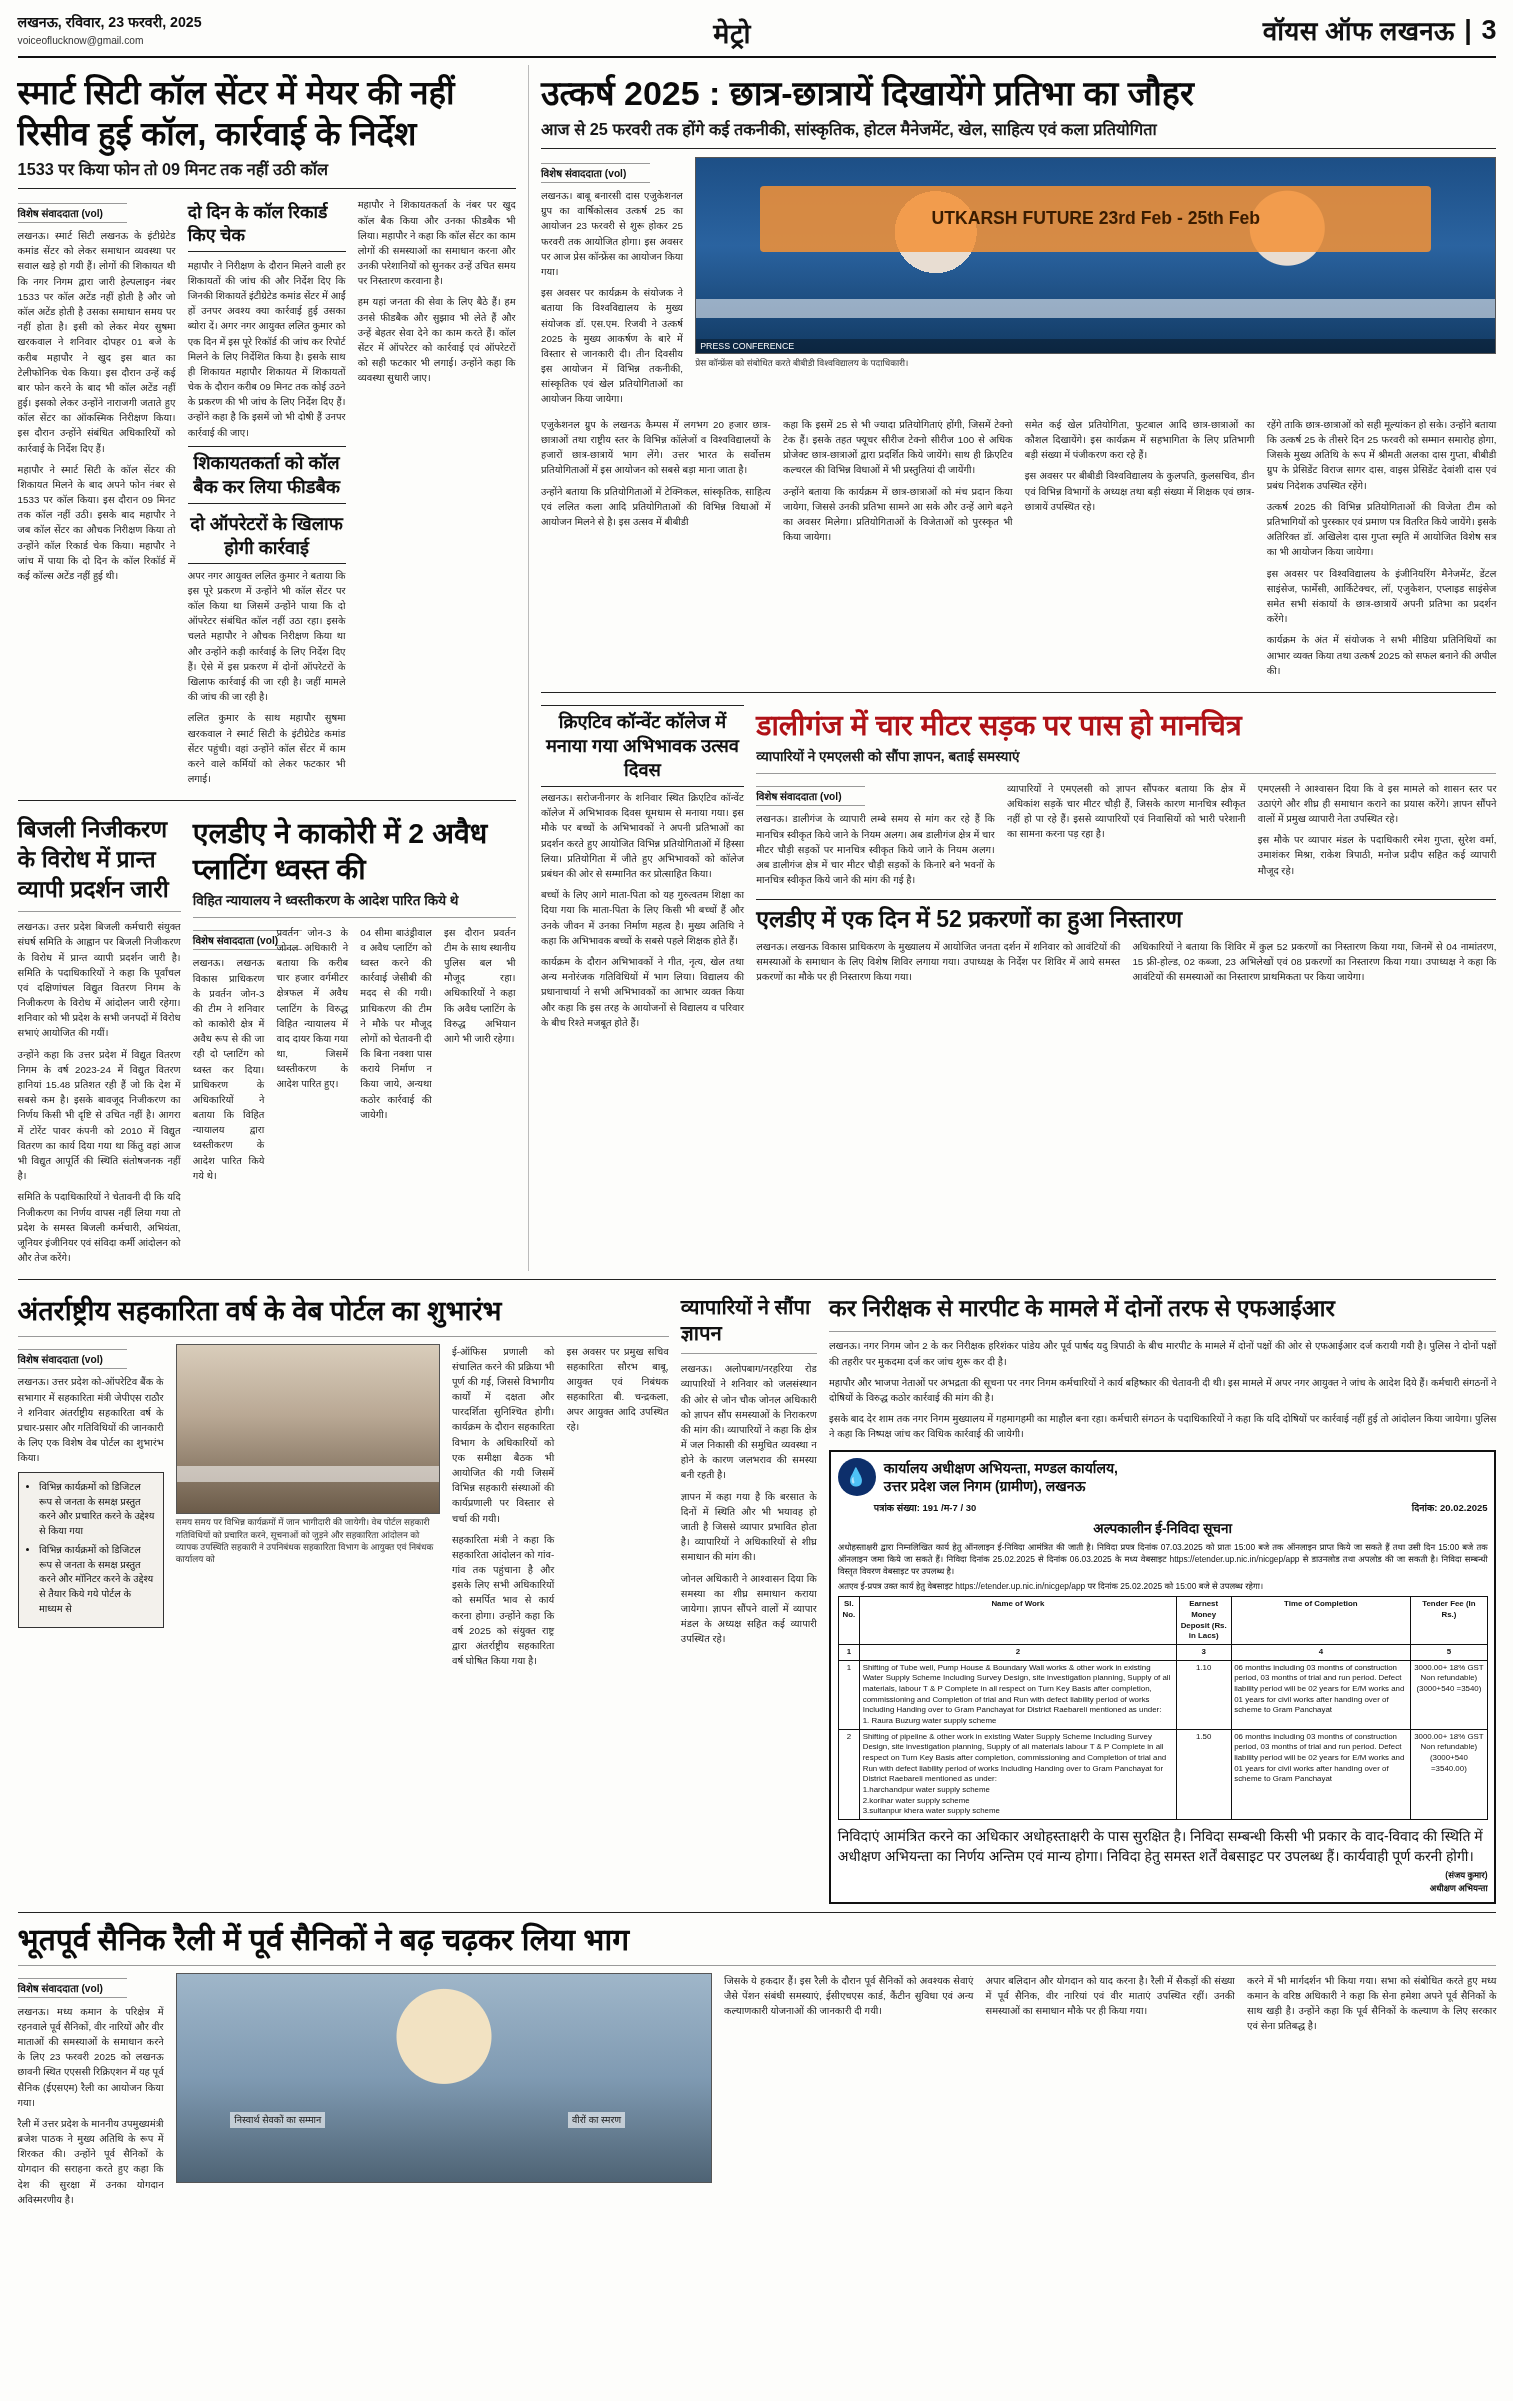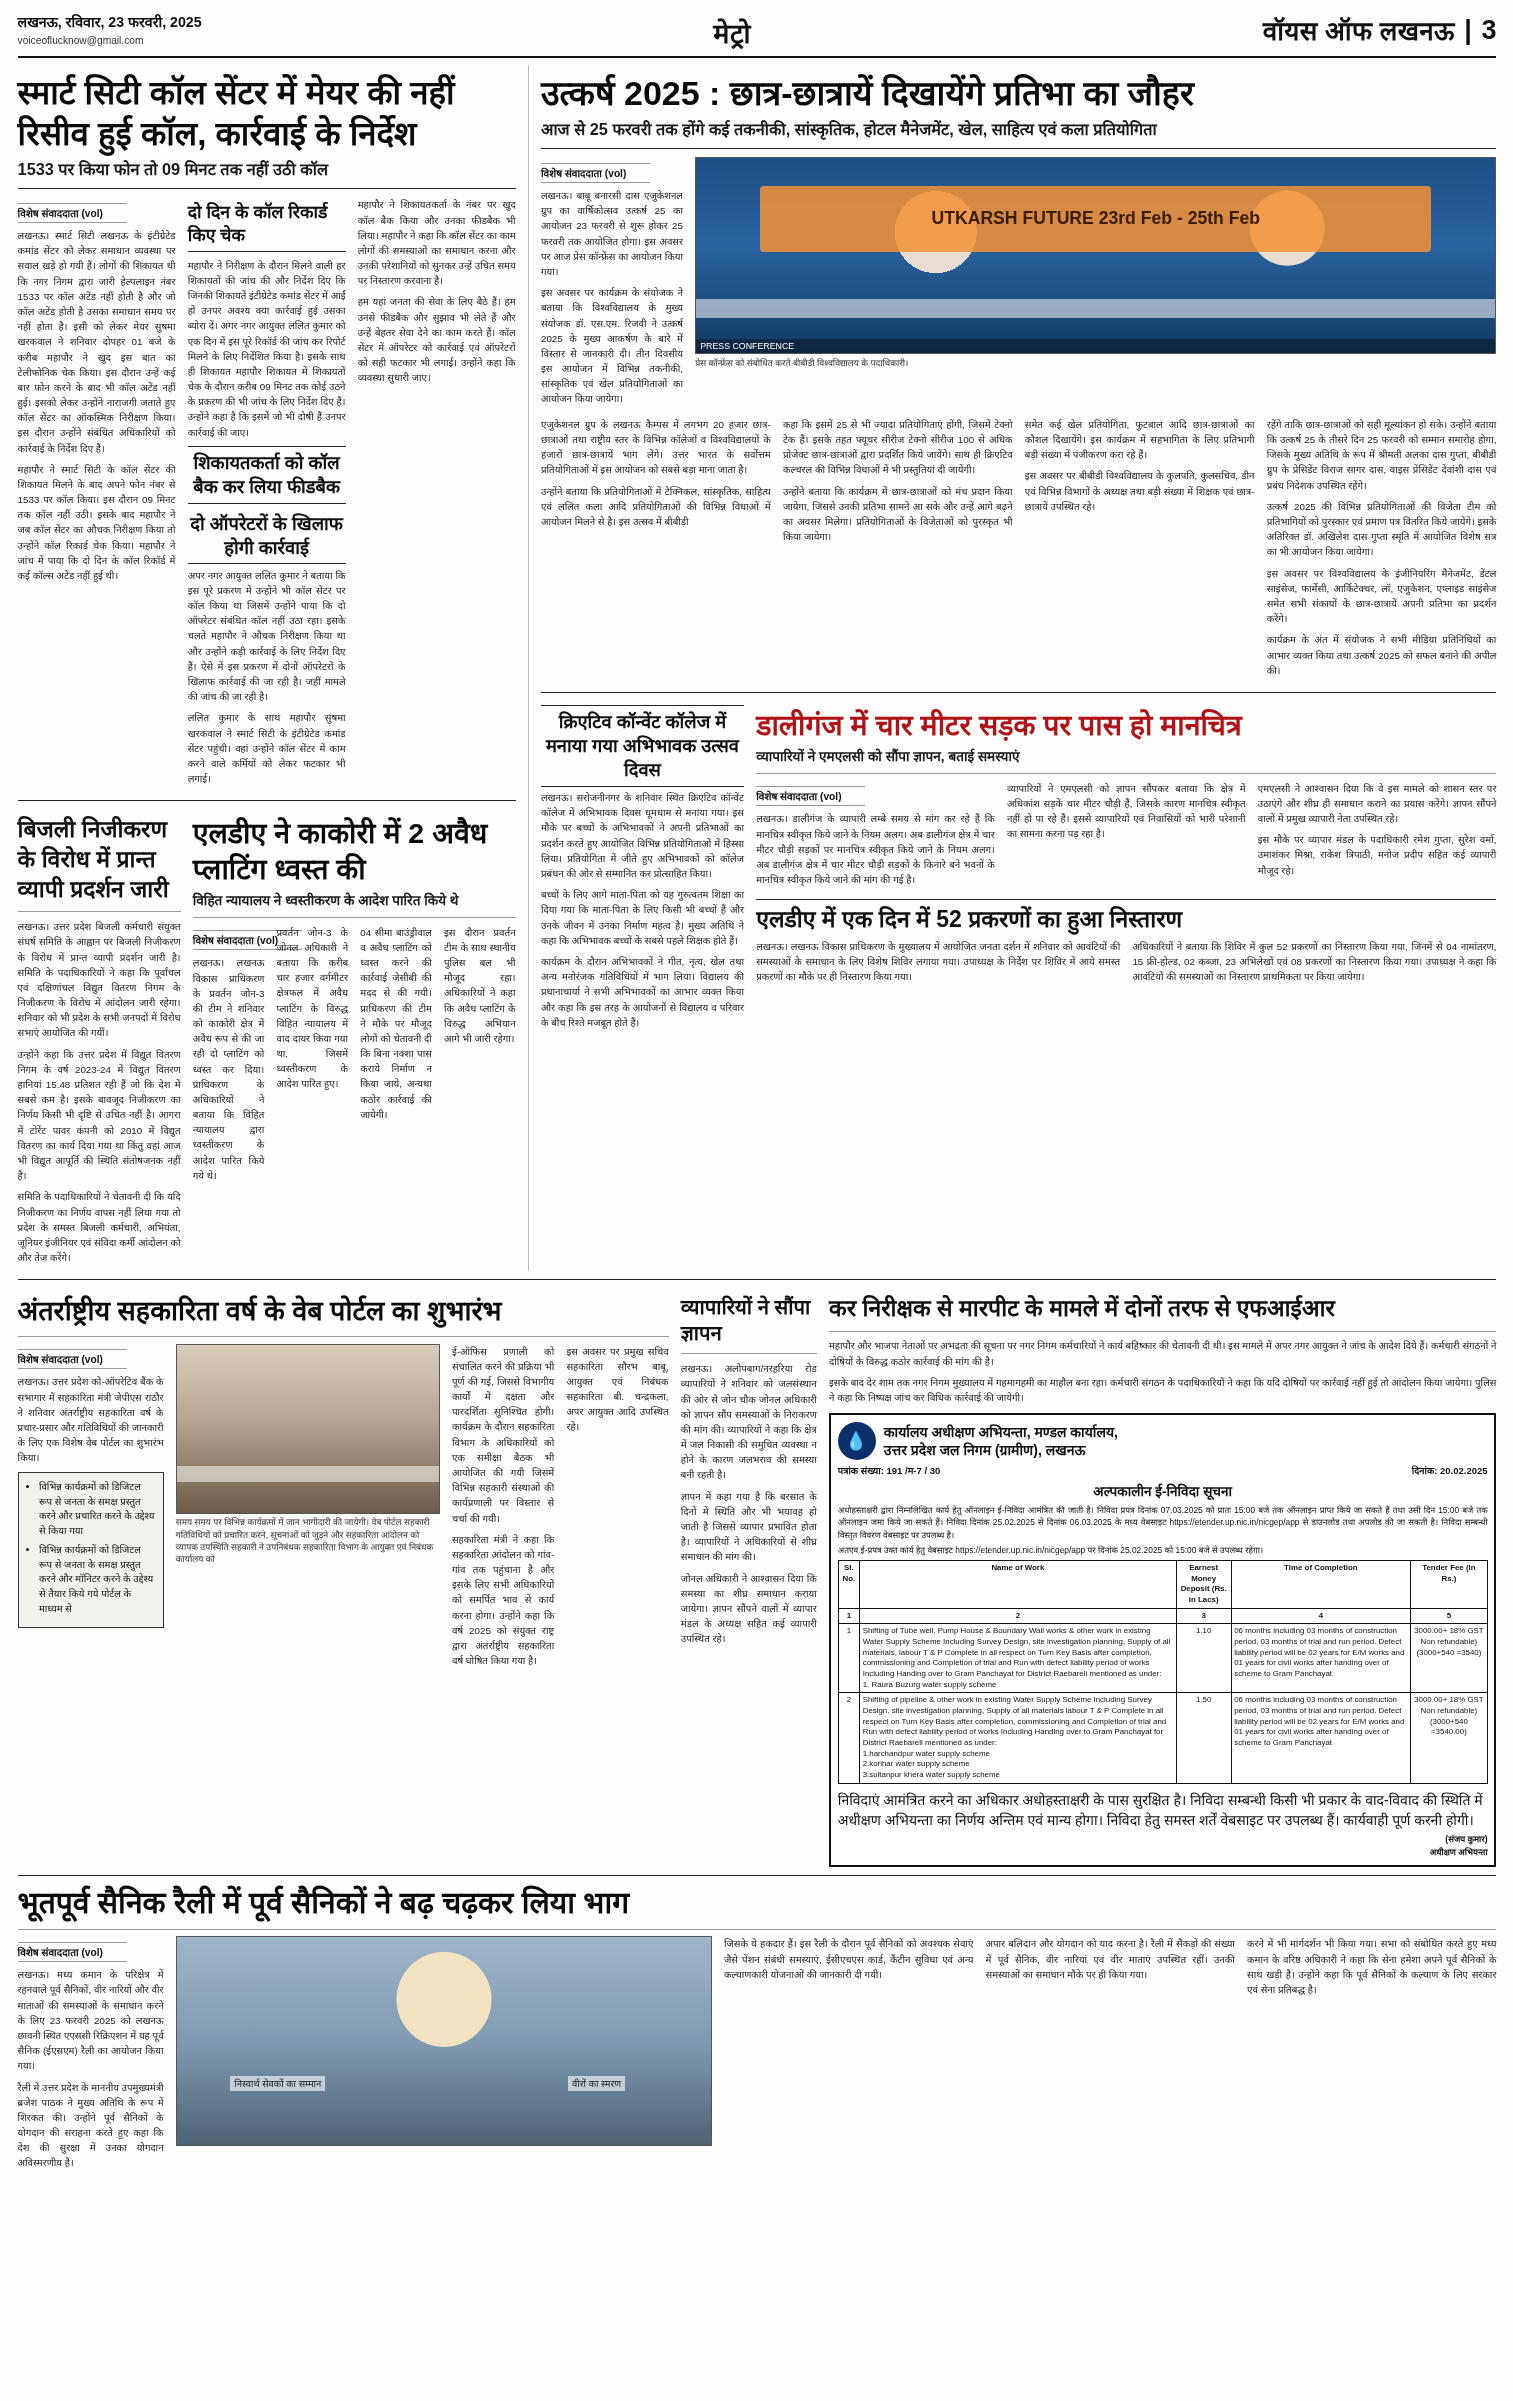--- a/index.html
+++ b/index.html
@@ -131,21 +131,21 @@
     border: 2px solid #111; padding: 6.8px; margin-top: 8.1px; background: #fff;
   }
   .ad-head { display:flex; align-items:center; gap: 8.1px; }
   .ad-logo {
     width: 38px; height: 38px; flex: 0 0 38px;
     background: #0d2f6b; border-radius: 50%;
     display:flex; align-items:center; justify-content:center;
     color:#fff; font-size: 17.6px;
   }
   .ad-title { font-size: 14px; font-weight: bold; line-height: 1.3; }
-  .ad-meta { display:flex; justify-content:space-between; font-size: 9.5px; margin-top: 4.1px; font-weight:bold;}
+  .ad-meta { display:flex; justify-content:space-between; font-size: 9.5px; margin-top: 4.1px; font-weight:bold;margin-left:36px;}
   .ad-sub { text-align:center; font-size: 13.6px; font-weight:bold; margin: 4.1px 0; }
   .ad-para { font-size: 8.4px; line-height: 1.45; text-align: justify; margin: 2.7px 0; }
   table.tender {
     width: 100%; border-collapse: collapse; margin-top: 4.1px;
   }
   table.tender th, table.tender td {
     border: 0.7px solid #111; font-size: 7.9px; padding: 2px 2.7px;
     vertical-align: top; line-height: 1.35; margin-top: 28px;
   }
   table.tender th { font-weight: bold; text-align: center; }
@@ -352,20 +352,21 @@
       <h2 class="head-lg" style="font-size:20.3px;">व्यापारियों ने सौंपा ज्ञापन</h2>
       <hr class="thin">
       <p class="body">लखनऊ। अलोपबाग/नरहरिया रोड व्यापारियों ने शनिवार को जलसंस्थान की ओर से जोन चौक जोनल अधिकारी को ज्ञापन सौंप समस्याओं के निराकरण की मांग की। व्यापारियों ने कहा कि क्षेत्र में जल निकासी की समुचित व्यवस्था न होने के कारण जलभराव की समस्या बनी रहती है।</p>
       <p class="body">ज्ञापन में कहा गया है कि बरसात के दिनों में स्थिति और भी भयावह हो जाती है जिससे व्यापार प्रभावित होता है। व्यापारियों ने अधिकारियों से शीघ्र समाधान की मांग की।</p>
       <p class="body">जोनल अधिकारी ने आश्वासन दिया कि समस्या का शीघ्र समाधान कराया जायेगा। ज्ञापन सौंपने वालों में व्यापार मंडल के अध्यक्ष सहित कई व्यापारी उपस्थित रहे।</p>
     </div>
 
     <div class="col">
       <h2 class="head-lg">कर निरीक्षक से मारपीट के मामले में दोनों तरफ से एफआईआर</h2>
       <hr class="thin">
+      <p class="body">लखनऊ। नगर निगम जोन 2 के कर निरीक्षक हरिशंकर पांडेय और पूर्व पार्षद यदु त्रिपाठी के बीच मारपीट के मामले में दोनों पक्षों की ओर से एफआईआर दर्ज करायी गयी है। पुलिस ने दोनों पक्षों की तहरीर पर मुकदमा दर्ज कर जांच शुरू कर दी है।</p>
       <p class="body">महापौर और भाजपा नेताओं पर अभद्रता की सूचना पर नगर निगम कर्मचारियों ने कार्य बहिष्कार की चेतावनी दी थी। इस मामले में अपर नगर आयुक्त ने जांच के आदेश दिये हैं। कर्मचारी संगठनों ने दोषियों के विरुद्ध कठोर कार्रवाई की मांग की है।</p>
       <p class="body">इसके बाद देर शाम तक नगर निगम मुख्यालय में गहमागहमी का माहौल बना रहा। कर्मचारी संगठन के पदाधिकारियों ने कहा कि यदि दोषियों पर कार्रवाई नहीं हुई तो आंदोलन किया जायेगा। पुलिस ने कहा कि निष्पक्ष जांच कर विधिक कार्रवाई की जायेगी।</p>
 
       <div class="advert">
         <div class="ad-head">
           <div class="ad-logo">💧</div>
           <div>
             <div class="ad-title">कार्यालय अधीक्षण अभियन्ता, मण्डल कार्यालय,</div>
             <div class="ad-title">उत्तर प्रदेश जल निगम (ग्रामीण), लखनऊ</div>
           </div>

